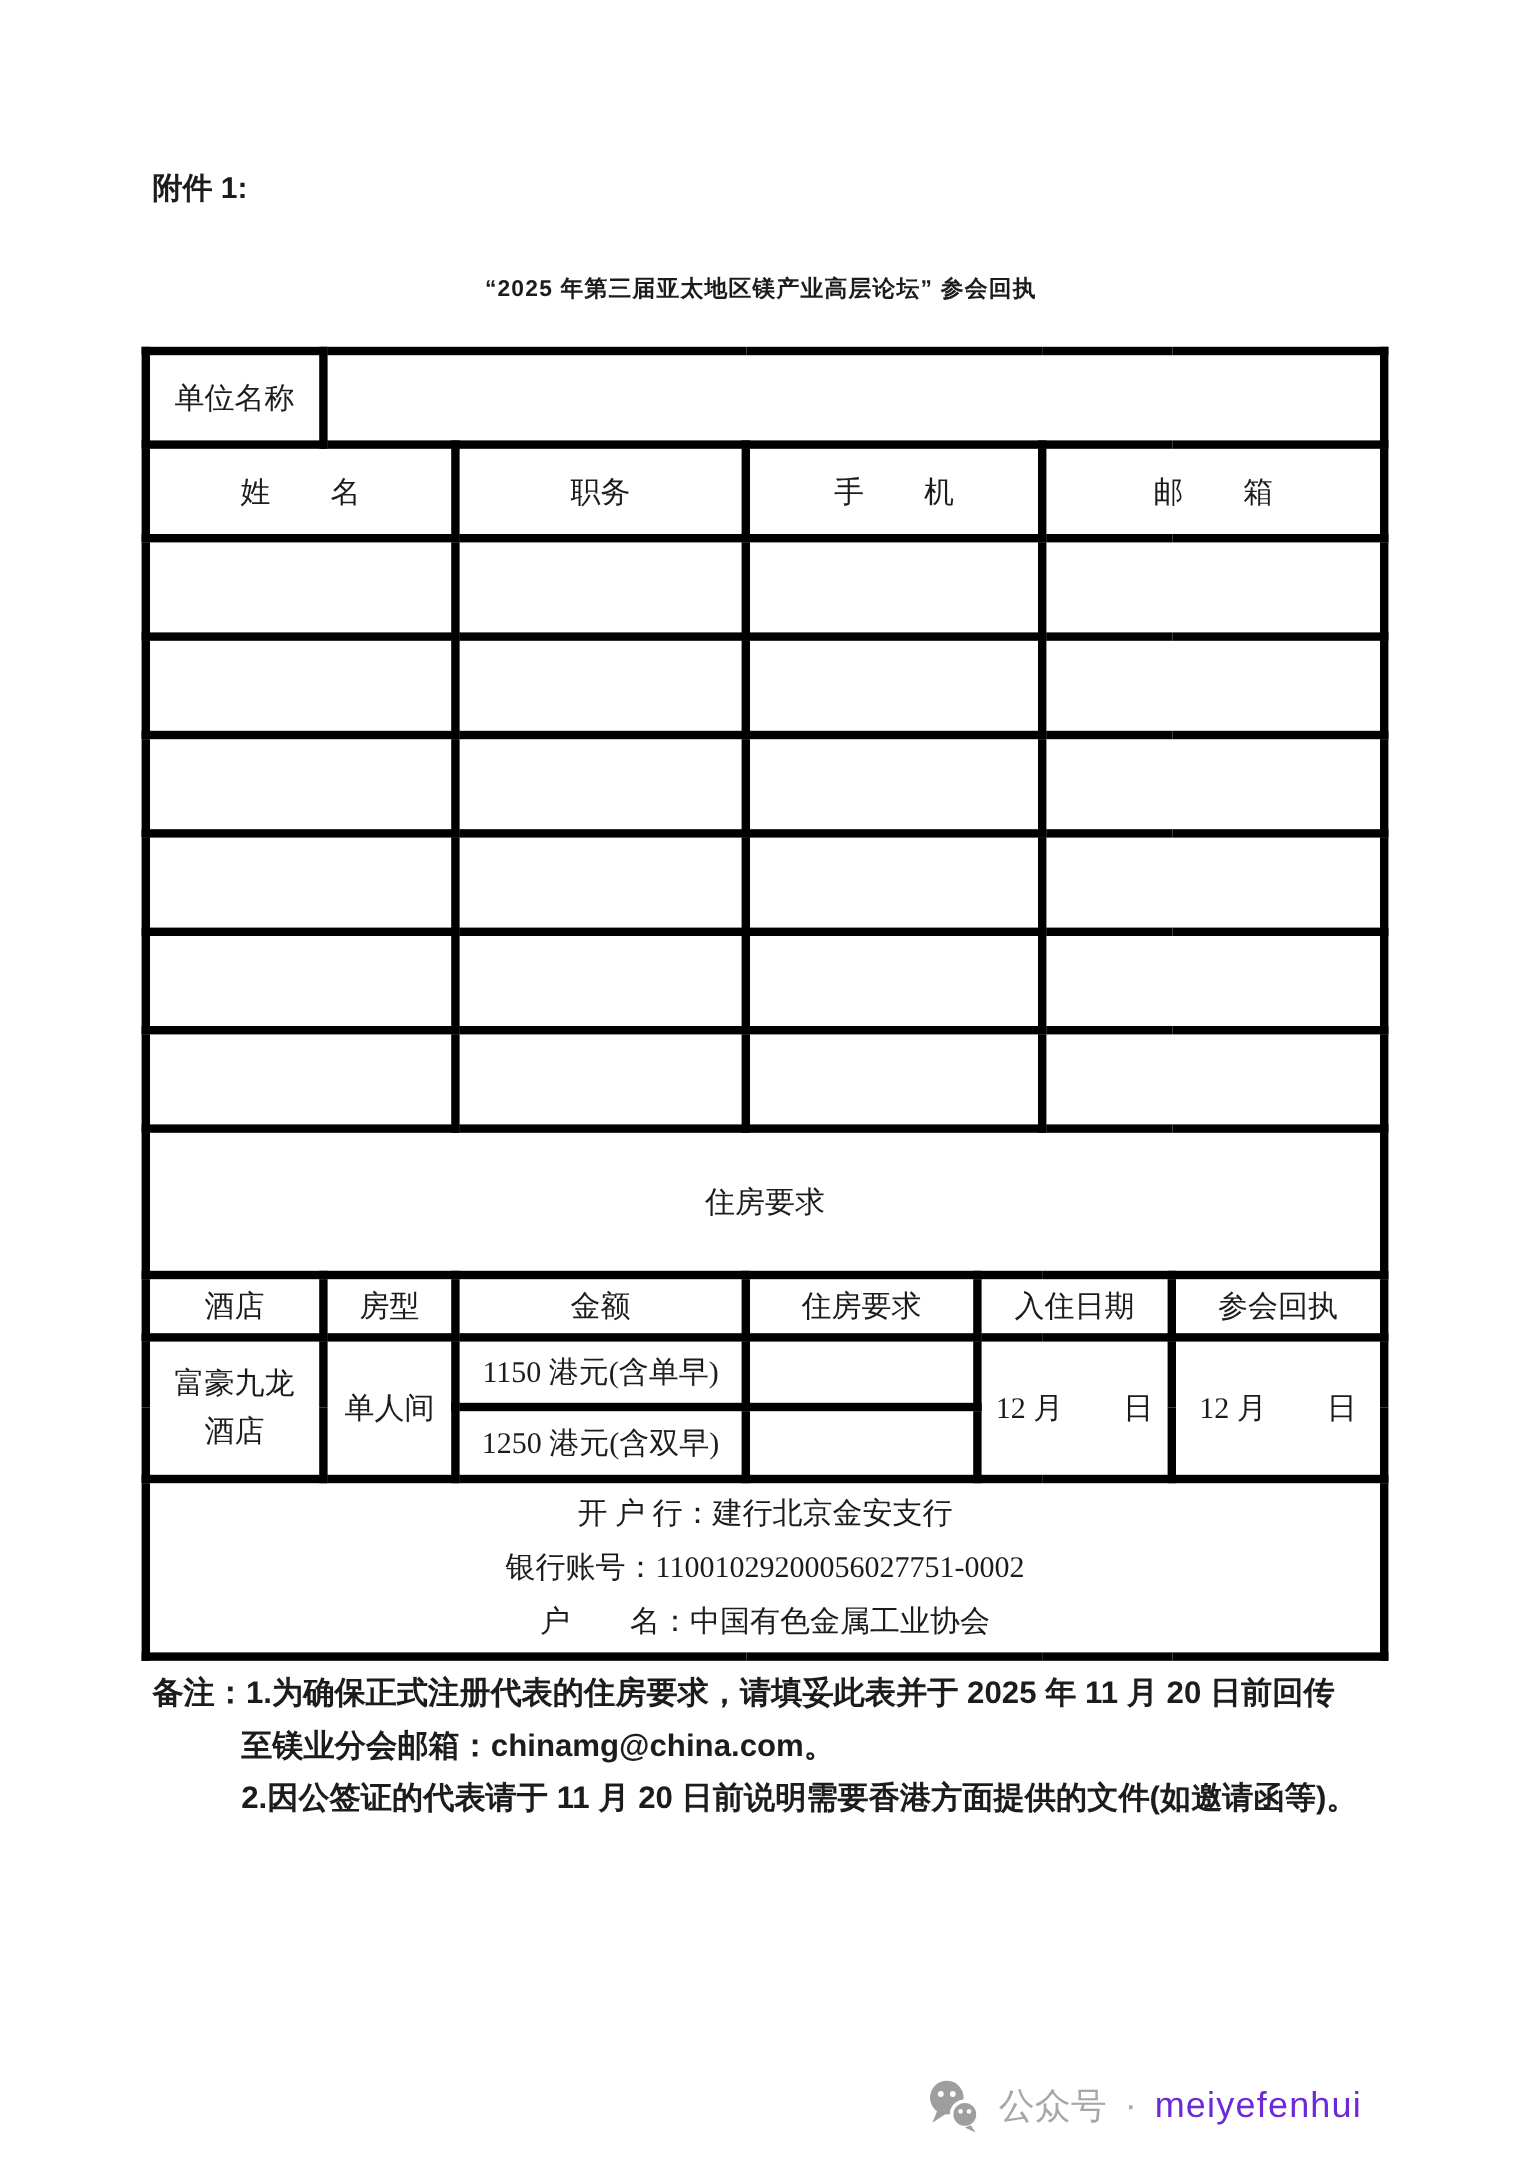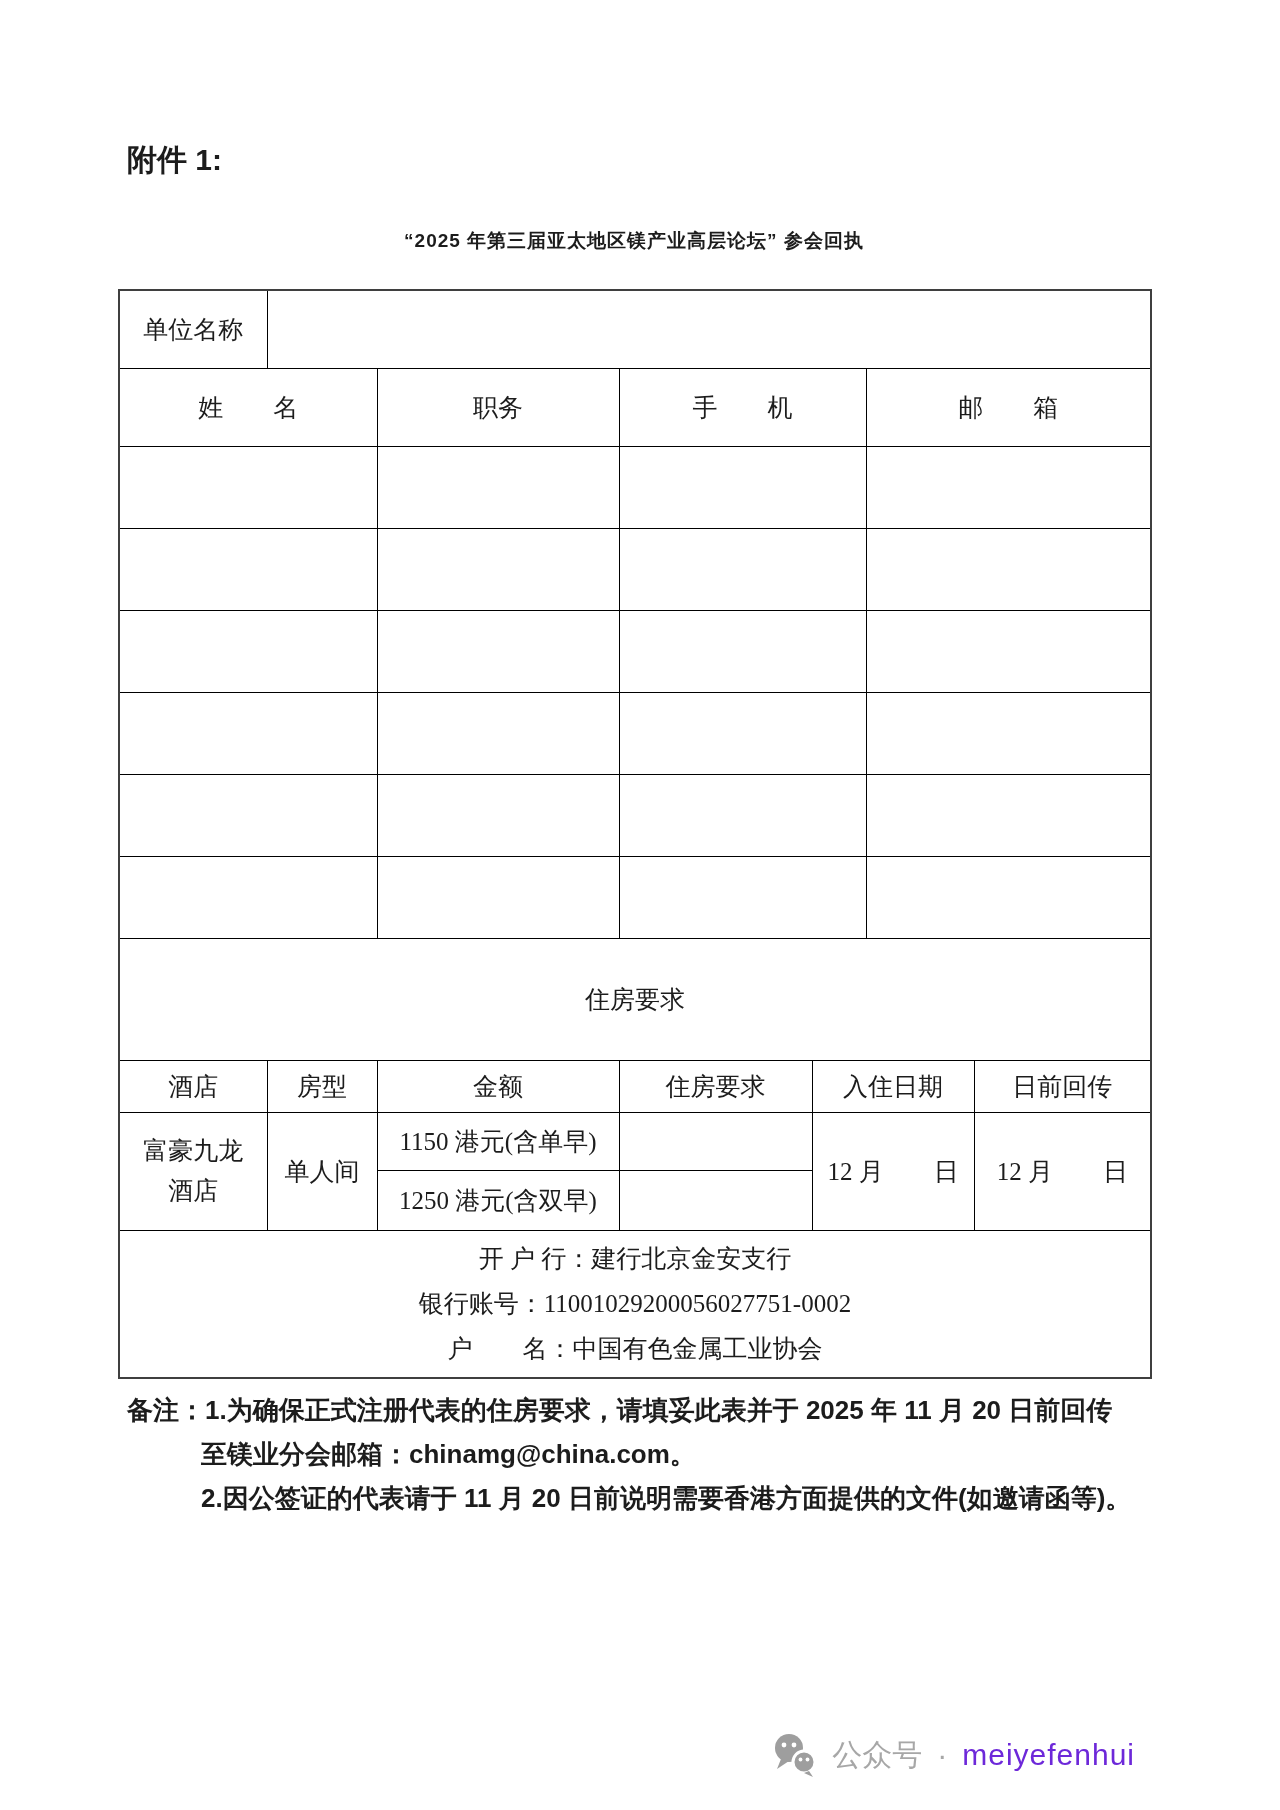--- a/index.html
+++ b/index.html
@@ -6,37 +6,37 @@
   body{
     width:1280px;height:1810px;
     background:#ffffff;
     position:relative;
     font-family:"Liberation Serif","DejaVu Serif",serif;
     color:#1c1c1c;
   }
   .attachment{
     position:absolute;left:127px;top:140px;
     font-family:"Liberation Sans","DejaVu Sans",sans-serif;
-    font-weight:bold;font-size:30px;
+    font-weight:bold;font-size:25px;
   }
   .form-title{
     position:absolute;left:118px;top:228px;width:1032px;
     text-align:center;
     font-family:"Liberation Sans","DejaVu Sans",sans-serif;
     font-weight:bold;font-size:19px;
     letter-spacing:1px;
   }
   table.main{
     position:absolute;left:118px;top:289px;
     width:1032px;border-collapse:collapse;table-layout:fixed;
     border:2px solid #3f3f3f;
     font-size:25px;
   }
   table.main td{
-    border:1px solid #000000;
+    border:7px solid #000000;
     padding:0;text-align:center;vertical-align:middle;
     overflow:hidden;
   }
   tr.r-unit{height:78px;}
   tr.r-head{height:78px;}
   tr.r-empty{height:82px;}
   tr.r-housing{height:122px;padding-left:26px;}
   tr.r-hotelhead{height:52px;}
   tr.r-price1{height:58px;}
   tr.r-price2{height:60px;}
@@ -134,21 +134,21 @@
   <tr class="r-housing">
     <td colspan="7" class="thick-top">住房要求</td>
   </tr>
 
   <tr class="r-hotelhead">
     <td>酒店</td>
     <td>房型</td>
     <td>金额</td>
     <td>住房要求</td>
     <td colspan="2">入住日期</td>
-    <td>日前回传</td>
+    <td>参会回执</td>
   </tr>
 
   <tr class="r-price1">
     <td rowspan="2" class="hotel-name">
       <span>富豪九龙</span>
       <span>酒店</span>
     </td>
     <td rowspan="2">单人间</td>
     <td>1150 港元(含单早)</td>
     <td></td>

